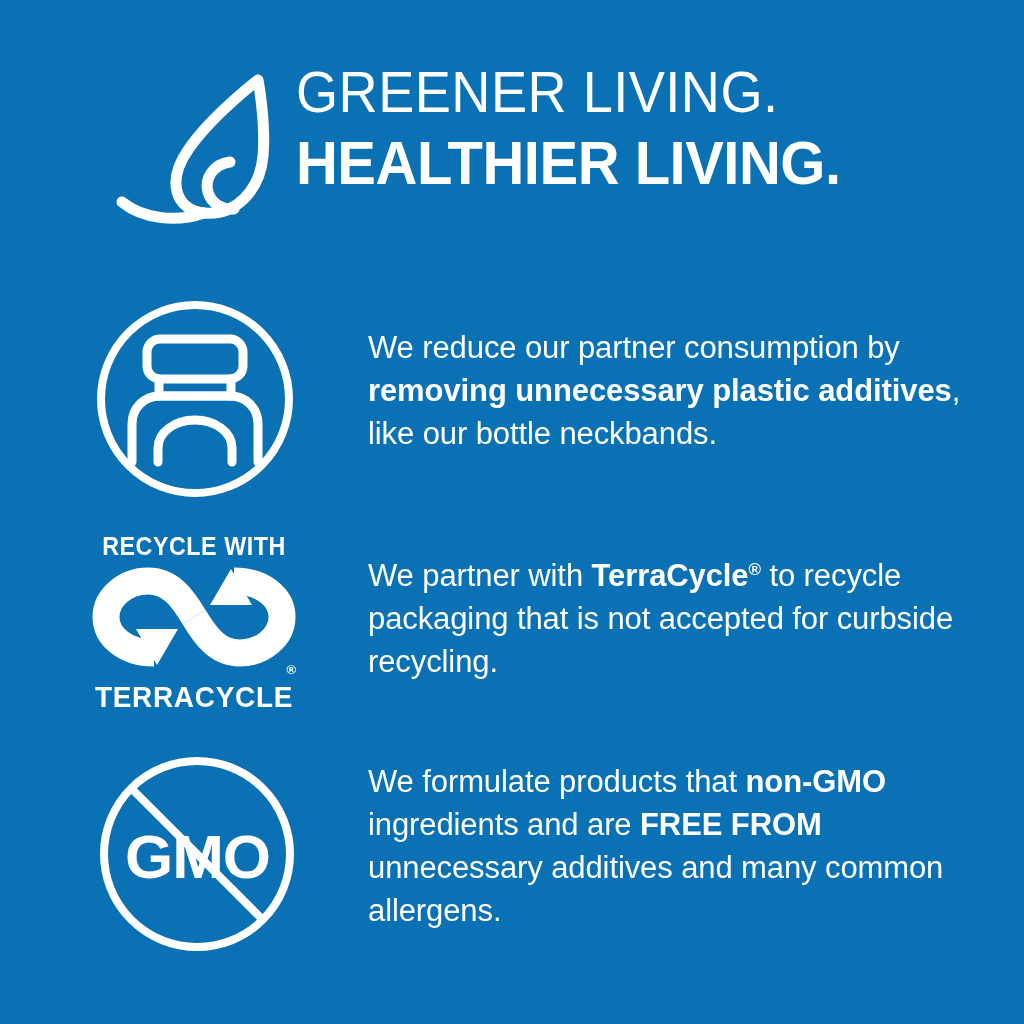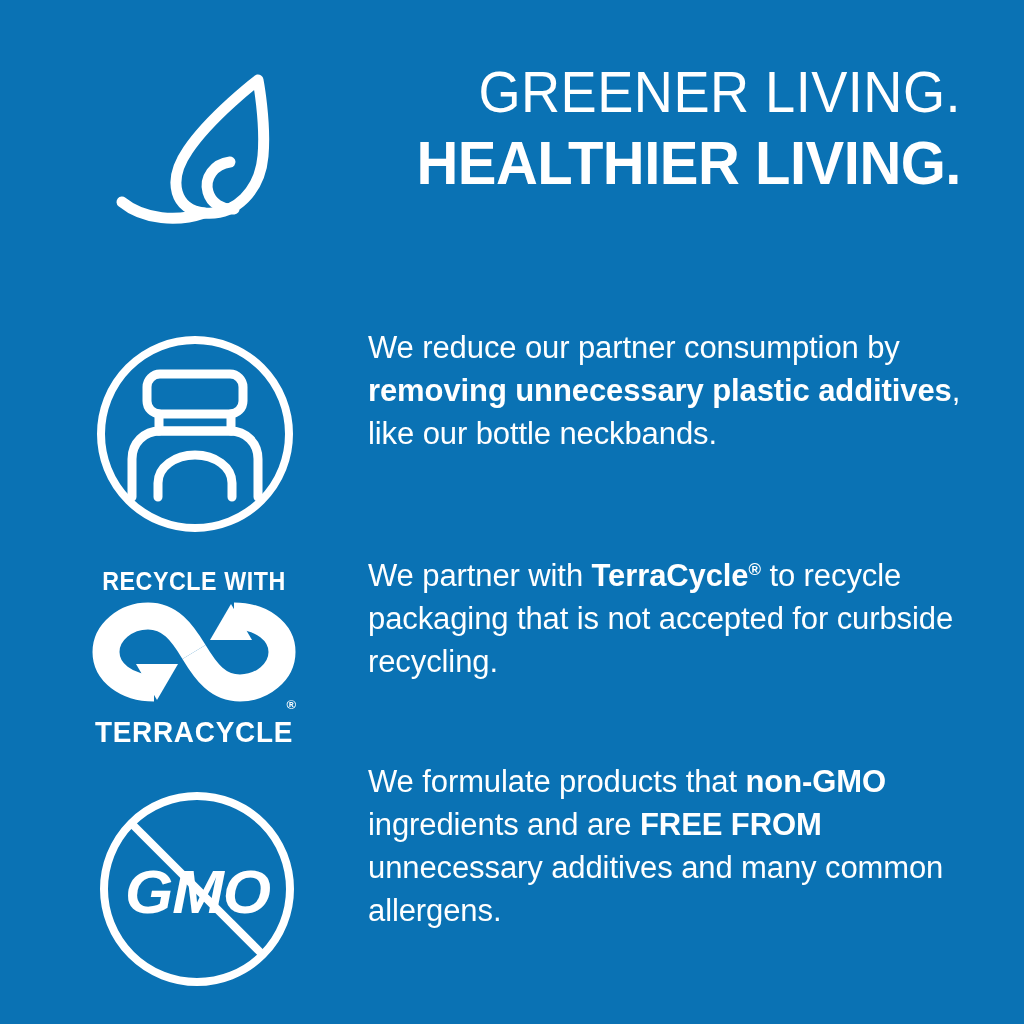--- a/index.html
+++ b/index.html
@@ -23,21 +23,20 @@
 
   
   .header {
     position: absolute;
     left: 0;
     top: 62px;
     width: 1024px;
     height: 170px;
     display: flex;
     align-items: flex-start;
-    text-align: right;
   }
   .leaf-wrap {
     position: absolute;
     left: 108px;
     top: 8px;
     width: 190px;
     height: 160px;
   }
   .leaf-wrap svg { display:block; width:190px; height:160px; }
 
@@ -80,21 +79,20 @@
   }
   .row-icon {
     position: absolute;
     left: 92px;
     top: 0;
     width: 215px;
     height: 215px;
     display: flex;
     align-items: center;
     justify-content: center;
-    margin-top: 35px;
   }
   .row-body {
     position: absolute;
     left: 368px;
     top: 0;
     width: 620px;
     color: #ffffff;
   }
   .row-body p {
     margin: 0;
@@ -115,21 +113,21 @@
 
   #row-plastic { top: 296px; }
   #row-plastic .row-icon { width: 206px; height: 206px; }
   #row-plastic .row-body { top: 30px; }
 
   #row-terracycle { top: 528px; }
   #row-terracycle .row-icon { left: 86px; top: 0px; width: 216px; height: 190px; }
   #row-terracycle .row-body { top: 26px; }
 
   #row-gmo { top: 752px; }
-  #row-gmo .row-icon { left: 90px; top: 0px; width: 215px; height: 205px; font-style: italic; }
+  #row-gmo .row-icon { left: 90px; top: 0px; width: 215px; height: 205px; }
   #row-gmo .row-body { top: 8px; }
 
   
   .tc-logo {
     width: 216px;
     height: 190px;
     position: relative;
   }
   .tc-top {
     position: absolute;

